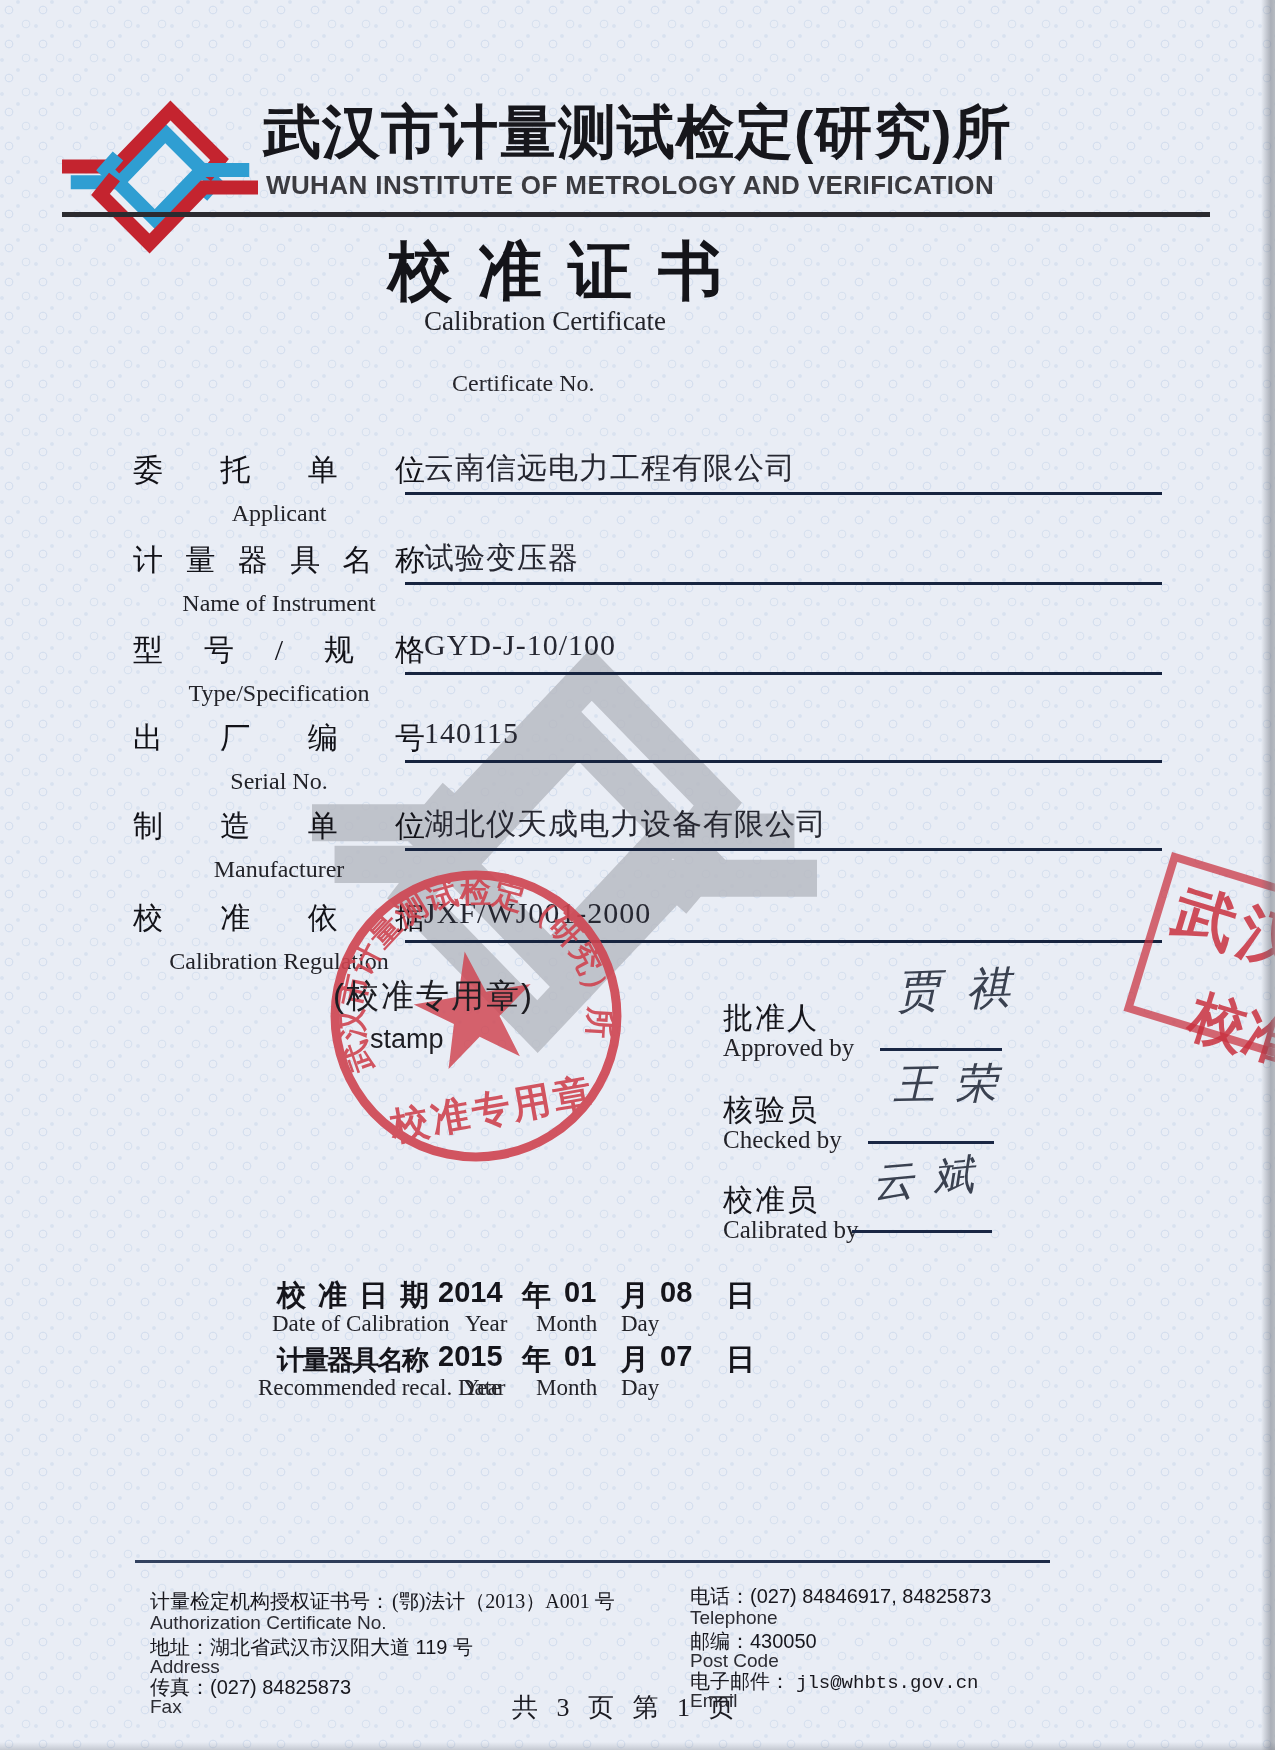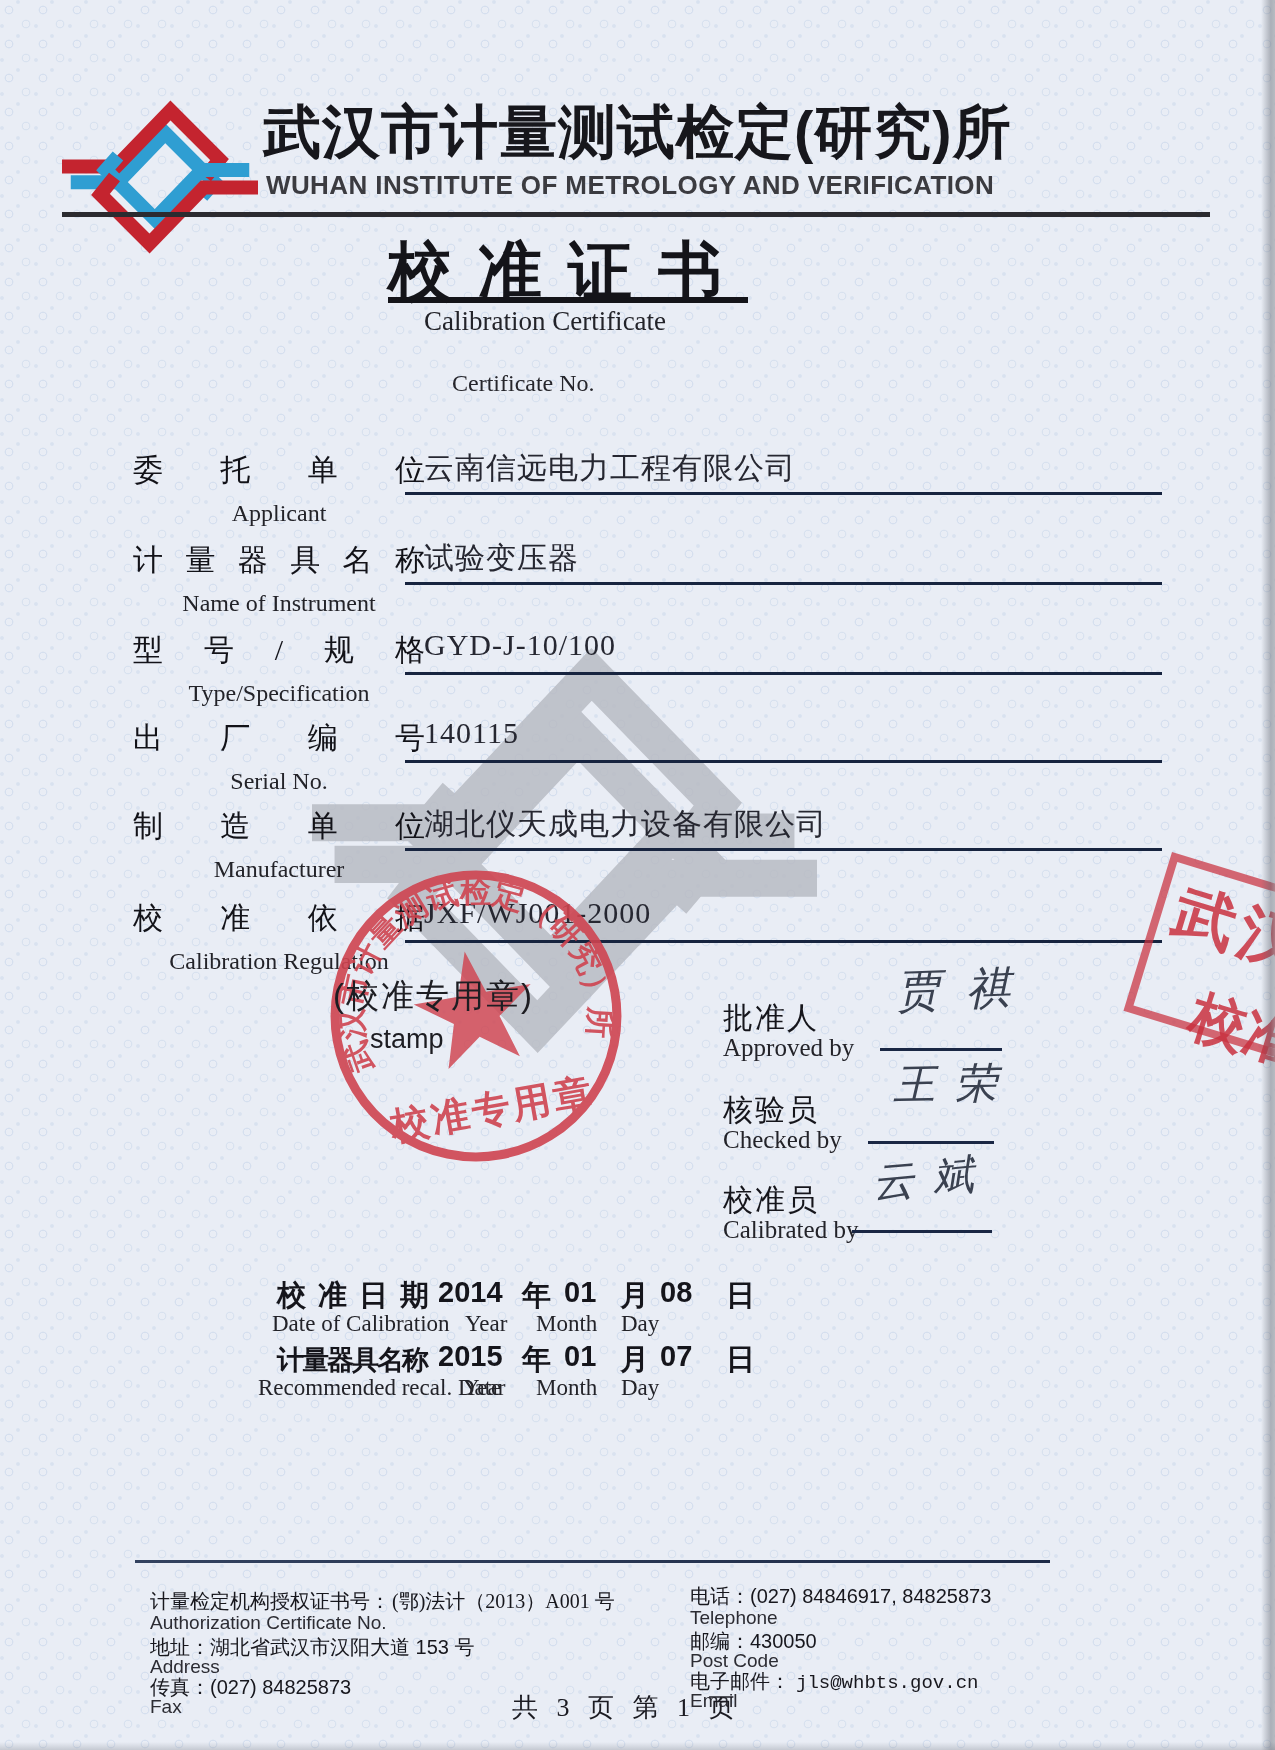--- a/index.html
+++ b/index.html
@@ -27,21 +27,21 @@
   .scan-edge-right{position:absolute;right:0;top:0;width:14px;height:100%;
     background:linear-gradient(90deg,rgba(60,65,75,0),rgba(95,100,110,.45) 70%,rgba(150,155,160,.6));}
   .scan-edge-bottom{position:absolute;left:0;bottom:0;width:100%;height:8px;
     background:linear-gradient(0deg,rgba(90,95,105,.25),rgba(90,95,105,0));}
   
   .org-cn{left:263px;top:94px;font-family:var(--sans);font-weight:700;font-size:58px;letter-spacing:1px;color:#17171c;white-space:nowrap;}
   .org-en{left:266px;top:170px;font-family:var(--sans);font-weight:700;font-size:26px;letter-spacing:.4px;color:#3b3b40;white-space:nowrap;}
   .header-rule{left:62px;top:212px;width:1148px;height:5px;background:#2b2b30;}
   .logo-box{left:62px;top:92px;width:196px;height:170px;}
   
-  .doc-title-cn{left:388px;top:228px;font-family:var(--sans);font-weight:700;font-size:64px;letter-spacing:26px;color:#141419;white-space:nowrap;text-decoration:underline;}
+  .doc-title-cn{left:388px;top:228px;font-family:var(--sans);font-weight:700;font-size:64px;letter-spacing:26px;color:#141419;white-space:nowrap;}
   .doc-title-en{left:300px;top:306px;width:490px;text-align:center;font-family:var(--serif);font-size:27px;color:#232329;}
   .cert-line{left:372px;top:332px;font-family:var(--serif);font-size:29px;font-weight:600;color:#1b1b22;white-space:nowrap;}
   .cert-line .v{margin-left:18px;font-weight:600;letter-spacing:1px;}
   .cert-en{left:452px;top:370px;font-family:var(--serif);font-size:24px;color:#26262c;}
   
   .watermark{left:312px;top:628px;width:505px;height:445px;opacity:.82;}
   
   .frow{position:absolute;left:0;width:1275px;height:0;}
   .f-label{position:absolute;left:133px;top:0;width:292px;font-family:var(--serif);font-size:30px;color:#121218;
     text-align:justify;text-align-last:justify;white-space:nowrap;}
@@ -211,21 +211,21 @@
     <span class="d-en" style="left:536px">Month</span>
     <span class="d-en" style="left:621px">Day</span>
   </div>
 
   <div class="abs ft-rule"></div>
 
   <div class="ft-cn" style="left:150px;top:1588px">
     <span>计量检定机构授权证书号：</span><span class="ft-val-serif">(鄂)法计（2013）A001 号</span>
   </div>
   <div class="ft-en" style="left:150px;top:1612px">Authorization Certificate No.</div>
-  <div class="ft-cn" style="left:150px;top:1634px">地址：湖北省武汉市汉阳大道 153 号</div>
+  <div class="ft-cn" style="left:150px;top:1634px">地址：湖北省武汉市汉阳大道 119 号</div>
   <div class="ft-en" style="left:150px;top:1656px">Address</div>
   <div class="ft-cn" style="left:150px;top:1674px">传真：(027) 84825873</div>
   <div class="ft-en" style="left:150px;top:1696px">Fax</div>
 
   <div class="ft-cn" style="left:690px;top:1583px">电话：(027) 84846917, 84825873</div>
   <div class="ft-en" style="left:690px;top:1607px">Telephone</div>
   <div class="ft-cn" style="left:690px;top:1628px">邮编：430050</div>
   <div class="ft-en" style="left:690px;top:1650px">Post Code</div>
   <div class="ft-cn" style="left:690px;top:1668px">
     <span>电子邮件：</span><span class="ft-mono">jls@whbts.gov.cn</span>

